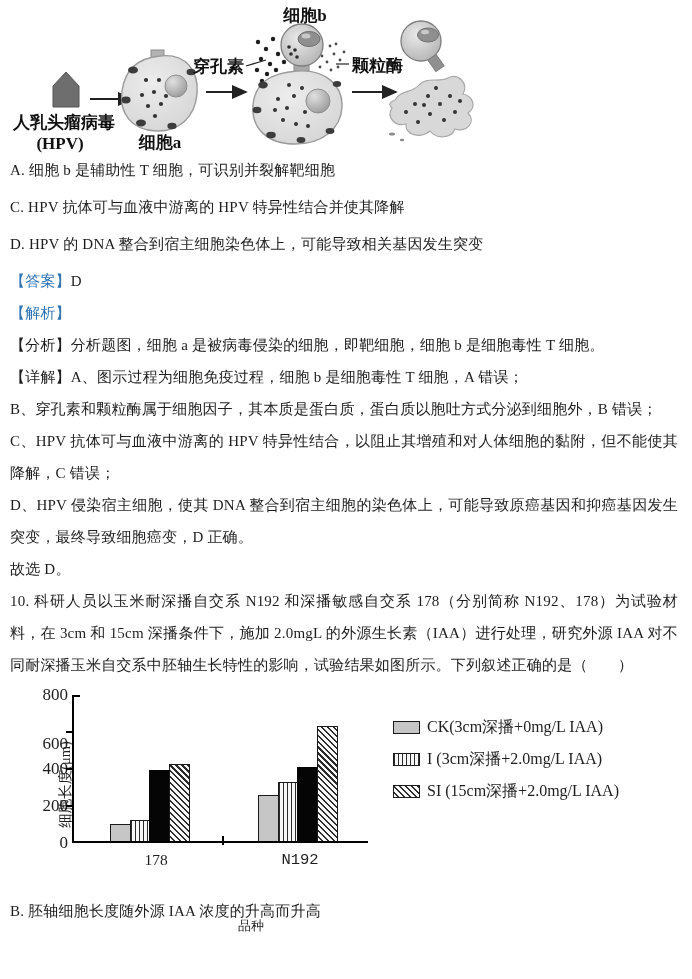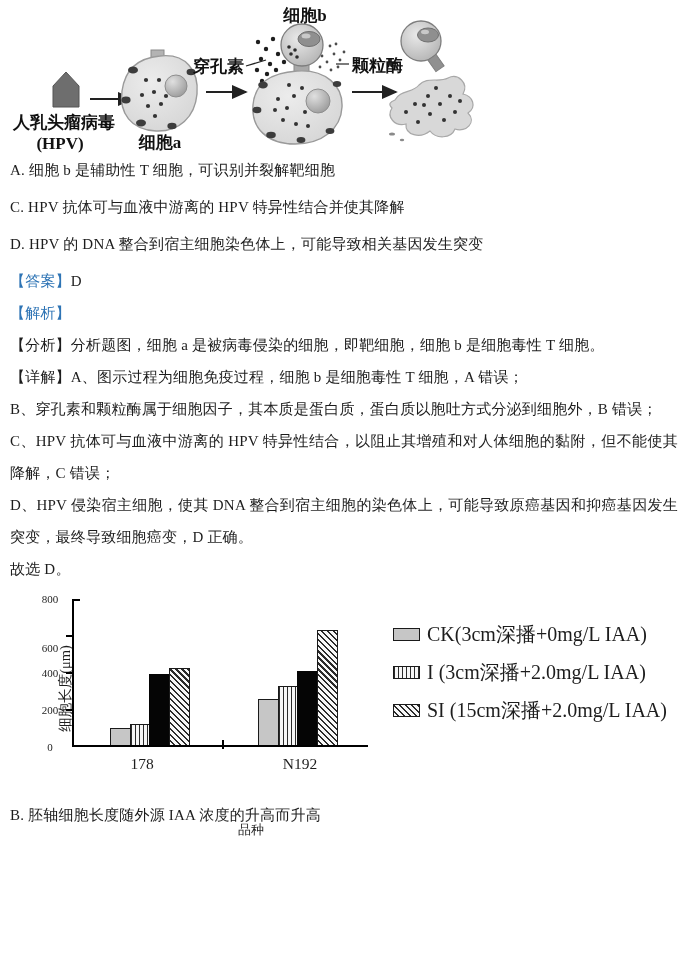--- a/index.html
+++ b/index.html
@@ -39,37 +39,37 @@
   }
   .plot {
     position: absolute; left: 42px; top: 8px;
     width: 296px; height: 148px;
     border-left: 2px solid #000;
     border-bottom: 2px solid #000;
   }
   .plot .top-tick { position:absolute; left:-2px; top:0; width:8px; height:2px; background:#000; }
   .ytick-lab {
     position: absolute; left: -42px; width: 36px;
-    text-align: center; font-size: 11px; line-height: 18px;
+    text-align: right; font-size: 17px; line-height: 18px;
   }
   .ytick-mark { position: absolute; left: -8px; width: 8px; height: 2px; background: #000; }
   .mid-tick { position:absolute; left:148px; bottom:-4px; width:2px; height:9px; background:#000; }
   .bar-group { position: absolute; bottom: 0; display: flex; align-items: flex-end; }
   .bar { width: 21px; border: 1.5px solid #1a1a1a; border-bottom: none; margin-right: -1.5px; }
   .solid-lightgray { background: #c6c6c6; }
   .vertical-stripes { background: repeating-linear-gradient(90deg, #2b2b2b 0 1.5px, #f7f7f7 1.5px 4px); }
   .solid-black { background: #050505; border-color:#050505; }
   .diagonal-stripes { background: repeating-linear-gradient(45deg, #f7f7f7 0 2.6px, #2b2b2b 2.6px 4.2px); }
   .cat-label { position: absolute; bottom: -28px; transform: translateX(-50%); font-size: 15.5px; }
   .xlabel { position: absolute; left: 208px; bottom: -48px; font-size: 13px; }
   .legend { margin: 30px 0 0 18px; }
   .legend-row { display: flex; align-items: center; margin-bottom: 11px; }
   .swatch { width: 27px; height: 13px; border: 1.5px solid #1a1a1a; margin-right: 7px; flex: none; }
   .swatch.solid-black { border-color:#050505; }
-  .legend-row .ltext { font-size: 20px; white-space: nowrap; }
+  .legend-row .ltext { font-size: 16px; white-space: nowrap; }
 </style>
 </head>
 <body>
 
 <div class="page">
 
   <div class="diagram">
     <svg width="560" height="150" viewBox="0 0 560 150">
       <defs>
         <radialGradient id="cellfill" cx="0.4" cy="0.35" r="0.95">
@@ -222,20 +222,21 @@
   <p class="line"><span class="blue">【答案】</span><span>D</span></p>
   <p class="line"><span class="blue">【解析】</span></p>
 
   <p class="line">【分析】分析题图，细胞 a 是被病毒侵染的细胞，即靶细胞，细胞 b 是细胞毒性 T 细胞。</p>
   <p class="line">【详解】A、图示过程为细胞免疫过程，细胞 b 是细胞毒性 T 细胞，A 错误；</p>
   <p class="line">B、穿孔素和颗粒酶属于细胞因子，其本质是蛋白质，蛋白质以胞吐方式分泌到细胞外，B 错误；</p>
   <p class="line">C、HPV 抗体可与血液中游离的 HPV 特异性结合，以阻止其增殖和对人体细胞的黏附，但不能使其降解，C 错误；</p>
   <p class="line">D、HPV 侵染宿主细胞，使其 DNA 整合到宿主细胞的染色体上，可能导致原癌基因和抑癌基因发生突变，最终导致细胞癌变，D 正确。</p>
   <p class="line">故选 D。</p>
 
+  <p class="line">10. 科研人员以玉米耐深播自交系 N192 和深播敏感自交系 178（分别简称 N192、178）为试验材料，在 3cm 和 15cm 深播条件下，施加 2.0mgL 的外源生长素（IAA）进行处理，研究外源 IAA 对不同耐深播玉米自交系中胚轴生长特性的影响，试验结果如图所示。下列叙述正确的是（　　）</p>
 
   <div class="chart-wrap">
     <div class="chart-area">
       <div class="ylabel">细胞长度(μm)</div>
       <div class="plot">
         <div class="top-tick"></div>
         <div class="mid-tick"></div>
       <div class="ytick-lab" style="top: 139px;">0</div>
           <div class="ytick-lab" style="top: 102px; font-family: Liberation Serif, serif;">200</div>
           <div class="ytick-mark" style="top: 110px;"></div>
@@ -243,28 +244,28 @@
           <div class="ytick-mark" style="top: 73px;"></div>
           <div class="ytick-lab" style="top: 40px;">600</div>
           <div class="ytick-mark" style="top: 36px;"></div>
           <div class="ytick-lab" style="top: -9px;">800</div>
           <div class="bar-group" style="left: 36px;">
             <div class="bar solid-lightgray" title="90" style="height: 16.65px;"></div>
             <div class="bar vertical-stripes" title="115" style="height: 21.275px;"></div>
             <div class="bar solid-black" title="385" style="height: 71.225px;"></div>
             <div class="bar diagonal-stripes" title="415" style="height: 76.775px;"></div>
           </div>
-          <div class="cat-label" style="left: 68px;">178</div>
+          <div class="cat-label" style="left: 82px;">178</div>
           <div class="bar-group" style="left: 184px;">
             <div class="bar solid-lightgray" title="250" style="height: 46.25px;"></div>
             <div class="bar vertical-stripes" title="320" style="height: 59.2px;"></div>
             <div class="bar solid-black" title="400" style="height: 74px;"></div>
             <div class="bar diagonal-stripes" title="620" style="height: 114.7px;"></div>
           </div>
-          <div class="cat-label" style="left: 226px;">N192</div>
+          <div class="cat-label" style="left: 226px; font-family: Liberation Mono, monospace;">N192</div>
         </div>
       <div class="xlabel">品种</div>
     </div>
     <div class="legend">
       <div class="legend-row">
         <span class="swatch solid-lightgray"></span>
         <span class="ltext">CK(3cm深播+0mg/L  IAA)</span>
       </div>
       <div class="legend-row">
         <span class="swatch vertical-stripes"></span>

